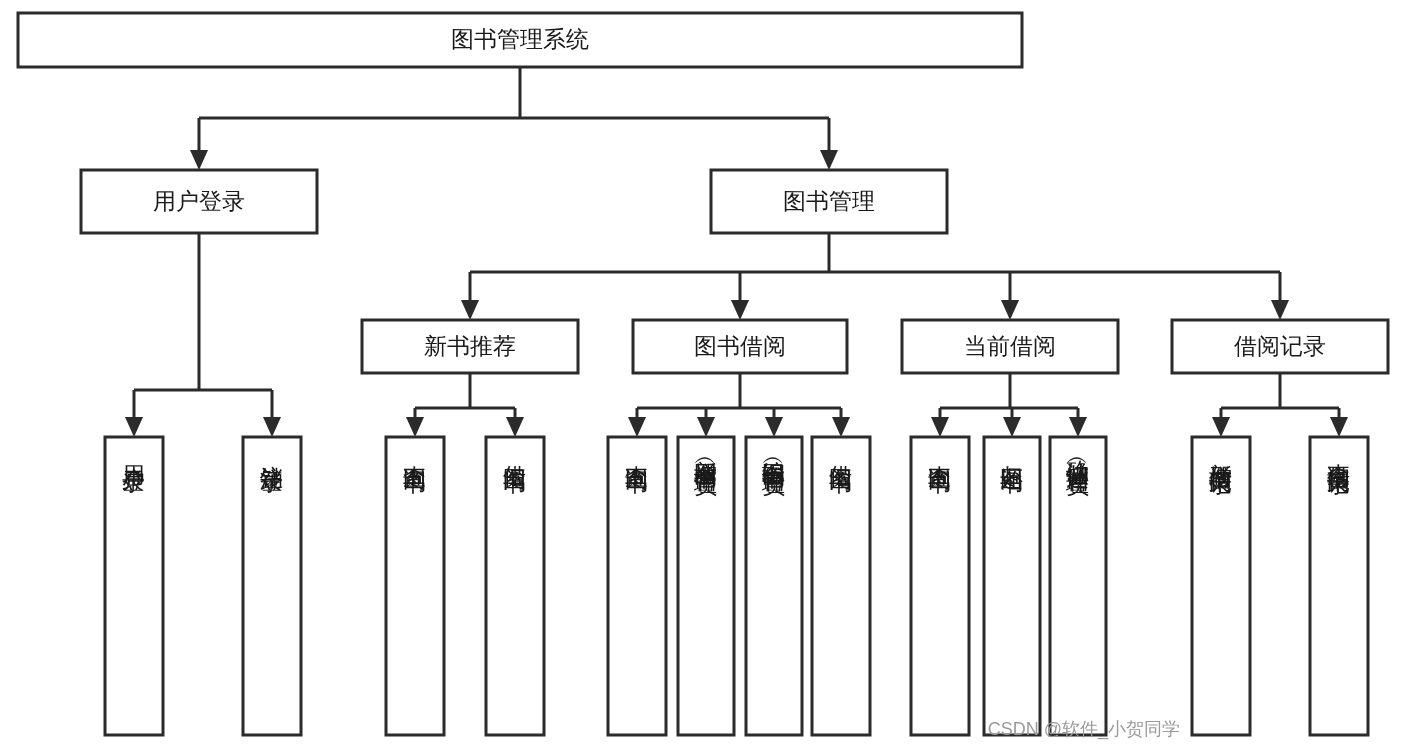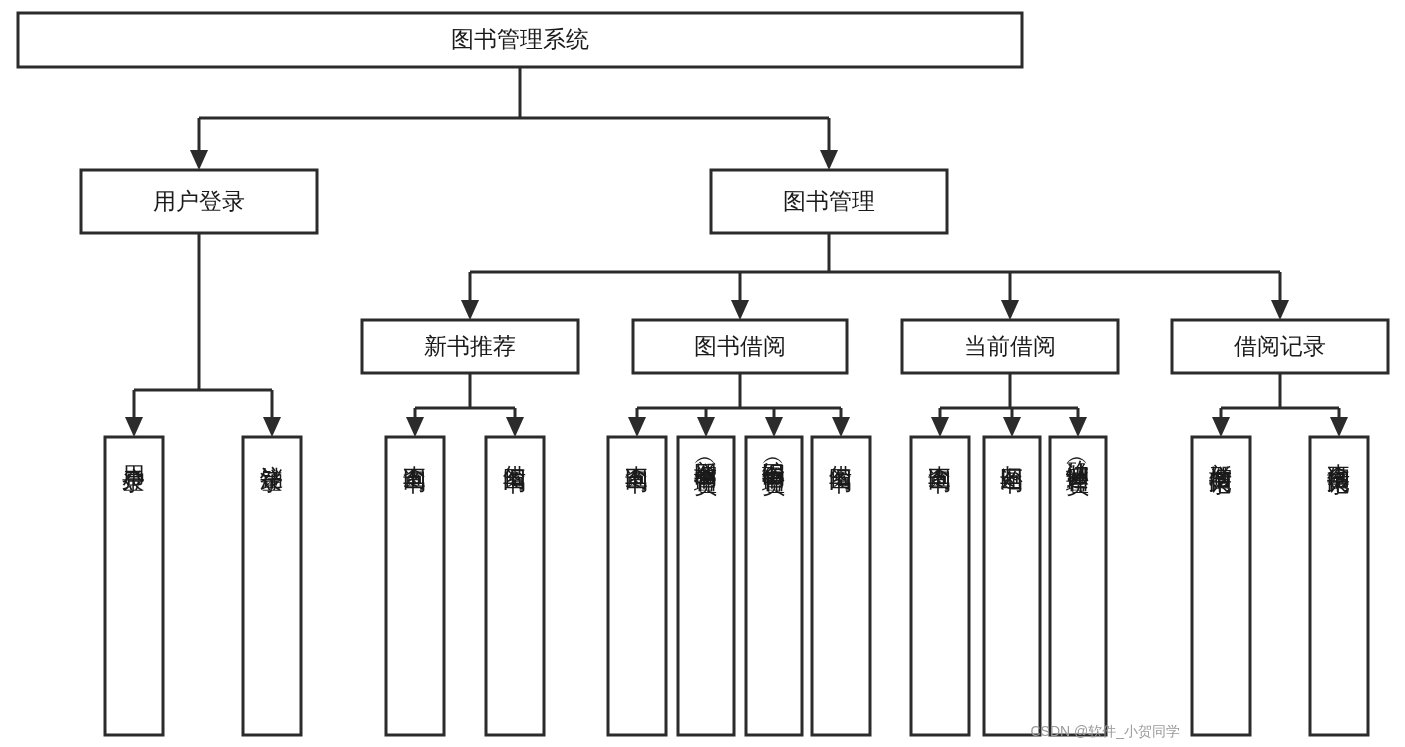--- a/index.html
+++ b/index.html
@@ -58,21 +58,21 @@
     writing-mode: vertical-rl;
     text-orientation: upright;
     text-anchor: middle;
     letter-spacing: 2px;
   }
   .watermark-text {
     position: absolute;
     right: 8px;
     bottom: 6px;
     font-family: "Liberation Sans", "DejaVu Sans", sans-serif;
-    font-size: 14px;
+    font-size: 18px;
     color: #9a9a9a;
     white-space: nowrap;
     user-select: none;
   }
 </style>
 </head>
 <body>
 
 <div id="diagram-root">
 

